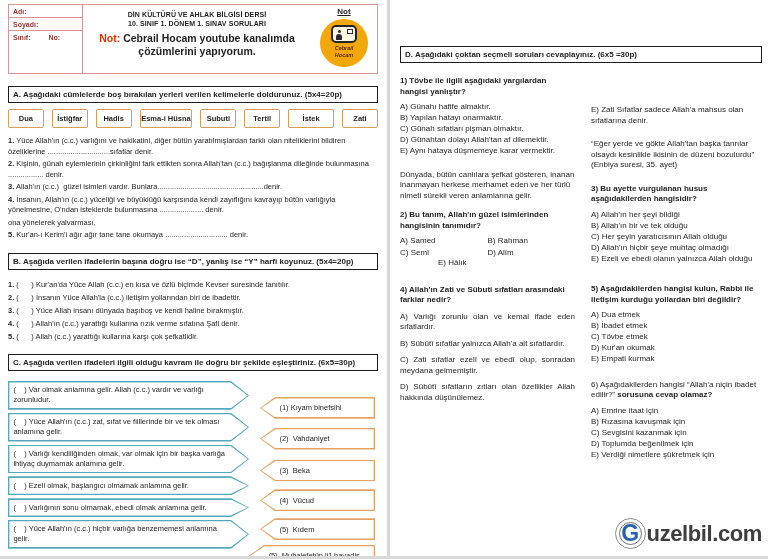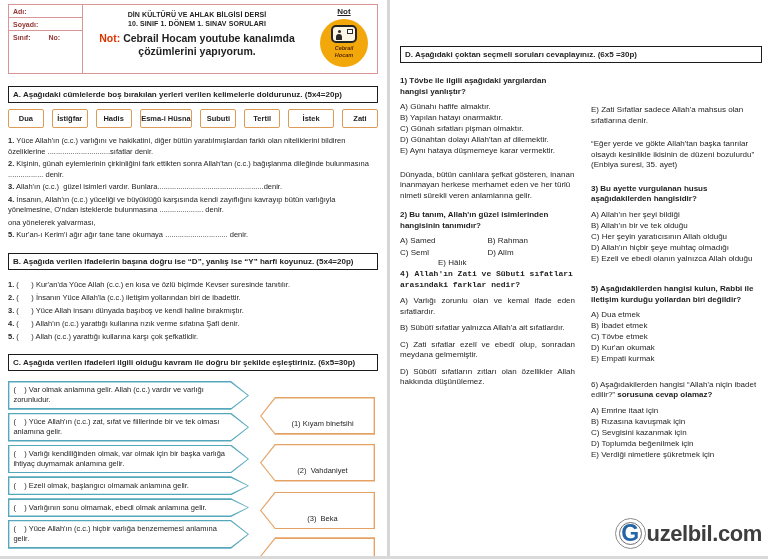--- a/index.html
+++ b/index.html
@@ -46,41 +46,41 @@
   .tf .fitem { margin-bottom:2.5px; }
   .tf { margin-top:10px; }
 
   
   .match { display:flex; margin-top:10px; }
   .mleft { width:252px; display:flex; flex-direction:column; gap:3px; }
   .arr-r { background:#55a8bc; clip-path:polygon(0 0,calc(100% - 18px) 0,100% 50%,calc(100% - 18px) 100%,0 100%); padding:1.4px; }
   .arr-r .in { background:#fff; clip-path:polygon(0 0,calc(100% - 17px) 0,100% 50%,calc(100% - 17px) 100%,0 100%); font-size:7.5px; line-height:10px; padding:3px 22px 3px 4px; white-space:pre-wrap; }
   .mright { flex:1; display:flex; flex-direction:column; align-items:flex-end; padding-right:3px; }
   .arr-l { background:#e5a265; clip-path:polygon(15px 0,100% 0,100% 100%,15px 100%,0 50%); padding:1.4px; min-width:115px; }
-  .arr-l .in { background:#fff; clip-path:polygon(14px 0,100% 0,100% 100%,14px 100%,0 50%); font-size:7.5px; padding:21px 8px 5px 18px; text-align:center; white-space:pre-wrap; }
+  .arr-l .in { background:#fff; clip-path:polygon(14px 0,100% 0,100% 100%,14px 100%,0 50%); font-size:7.5px; padding:5px 8px 5px 18px; white-space:pre-wrap; }
   .mright .arr-l:nth-child(1){ margin-top:16px; }
   .mright .arr-l:nth-child(2){ margin-top:9px; }
   .mright .arr-l:nth-child(3){ margin-top:10px; }
   .mright .arr-l:nth-child(4){ margin-top:8px; }
   .mright .arr-l:nth-child(5){ margin-top:7px; }
   .mright .arr-l:nth-child(6){ margin-top:5px; min-width:126px; }
 
   
   .cols { display:flex; gap:16px; margin-top:0; }
   .col { font-size:8px; line-height:10.5px; }
   .c1 { width:176px; }
   .c2 { width:172px; }
   .q { font-weight:bold; margin-top:13px; margin-bottom:5px; }
   .opt { margin-bottom:0.5px; }
   .para { margin-top:13px; }
   .grid2 { display:grid; grid-template-columns:1fr 1fr; row-gap:1px; margin-top:2px; }
   .opt-e2 { padding-left:38px; }
   .optsp { margin-top:6px; }
   .just { text-align:justify; }
-  .mt-big { margin-top:0;font-family:Liberation Mono, monospace; }
+  .mt-big { margin-top:16px; }
   .mt-e { margin-top:42px; }
   .q6 { margin-top:15px; margin-bottom:5px; }
   .q6 .bold { font-weight:bold; }
 
   
   .brand { position:absolute; right:6px; bottom:10px; display:flex; align-items:center; }
   .g-wrap { position:relative; width:31px; height:31px; display:inline-block; }
   .ring { position:absolute; border:1.6px solid #8d8d8d; border-radius:50%; }
   .r1 { inset:0; }
   .r2 { inset:4px; border-color:#6f6f6f; }

